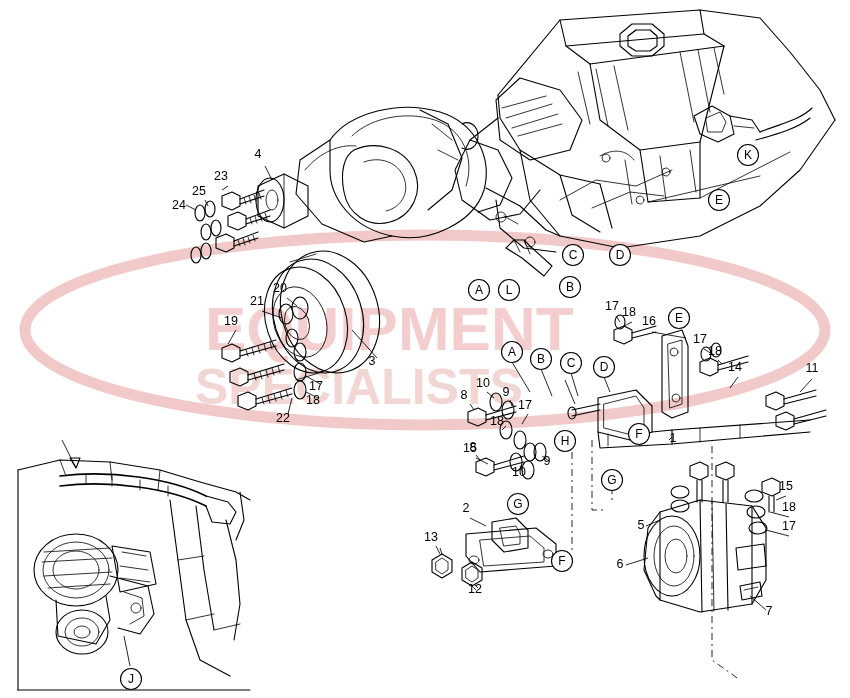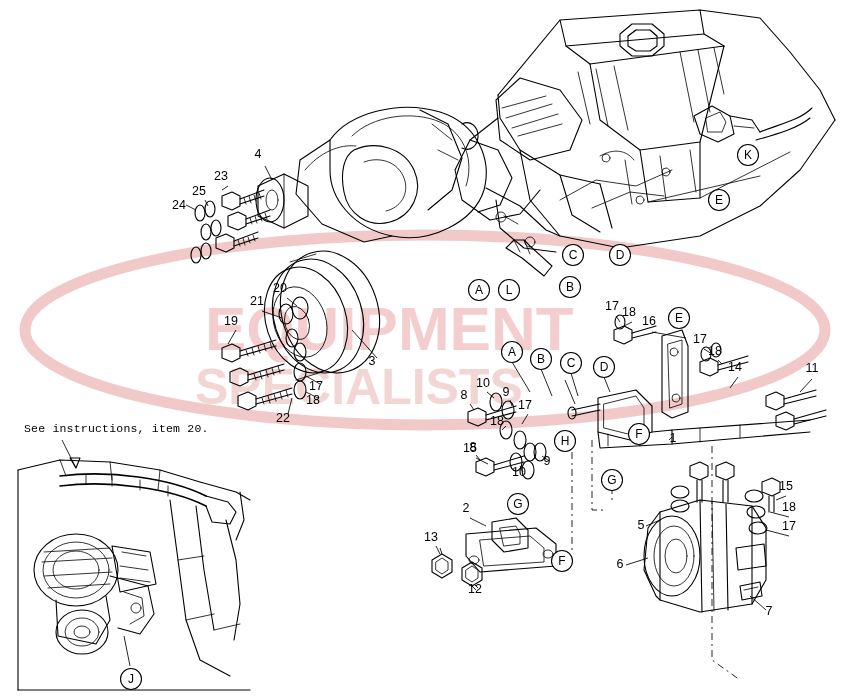--- a/index.html
+++ b/index.html
@@ -493,15 +493,14 @@
           <text x="562" y="565.3" class="cal" text-anchor="middle">F</text>
         </g>
         <g>
           <circle cx="131" cy="679" r="10.5" fill="#ffffff" stroke="#000" stroke-width="1.1"></circle>
           <text x="131" y="683.3" class="cal" text-anchor="middle">J</text>
         </g>
       </g>
 
   </svg>
 
-  <div class="note-text">See instructions, item 20.</div>
 
 </div>
 
 </body></html>

